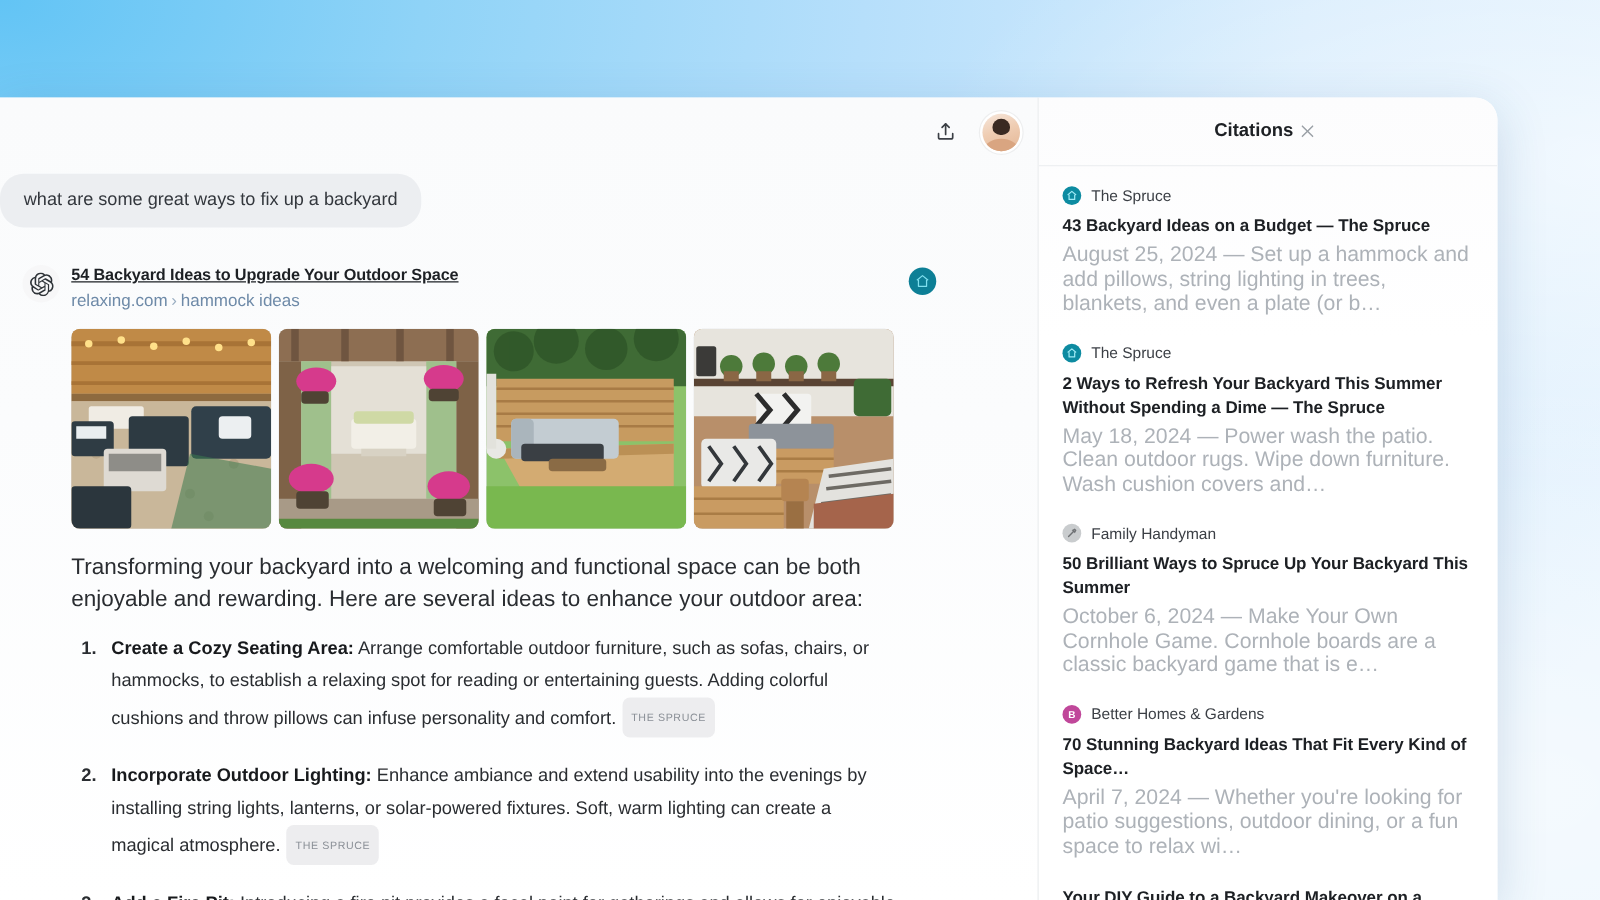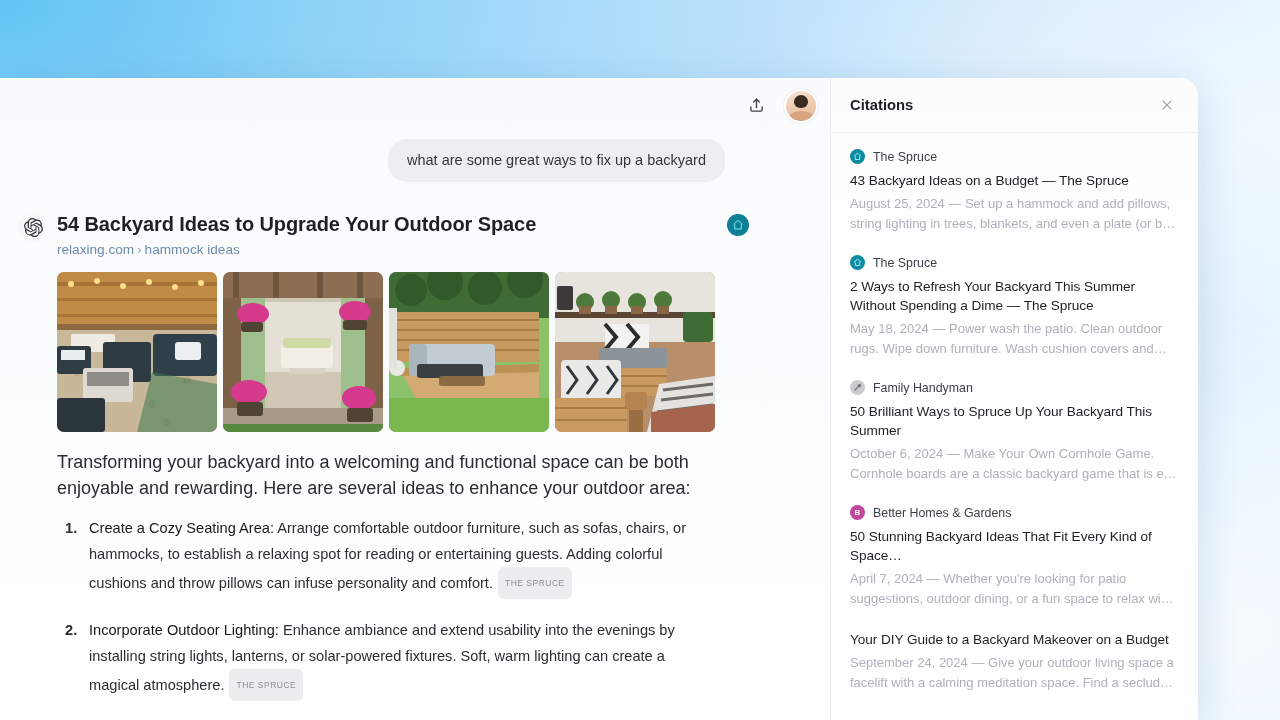--- a/index.html
+++ b/index.html
@@ -65,21 +65,21 @@
     background:#3a2a22;
   }
   .avatar::after {
     content:""; position:absolute; left:50%; bottom:-6px;
     width:26px; height:16px; border-radius:50% 50% 0 0;
     transform: translateX(-50%);
     background:#d9a581;
   }
 
   
-  .user-row { display:flex; justify-content:flex-end; padding: 6px 105px 0 0; }
+  .user-row { display:flex; padding: 6px 105px 0 0; }
   .user-bubble {
     background: #eceef1;
     color: #33373d;
     font-size: 14.5px;
     line-height: 1.45;
     padding: 11px 19px;
     border-radius: 19px;
     max-width: 430px;
   }
 
@@ -89,23 +89,24 @@
     width: 30px; height: 30px; margin: 0 9px 0 18px;
     flex: 0 0 30px;
     border-radius: 50%;
     background: #f7f7f8;
     display:flex; align-items:center; justify-content:center;
     color:#2e3338;
   }
   .assistant-body { width: 700px; position: relative; }
 
   .result-title {
-    font-size: 20px; font-weight: 700; color: #1d2024;
+    font-size: 13px; font-weight: 700; color: #1d2024;
     letter-spacing: -0.1px;
     line-height: 1.25;
+    text-decoration: underline;
   }
   .result-url {
     margin-top: 5px;
     font-size: 13.6px; color: #6e8aa8;
   }
   .result-url .sep { color:#9aaec2; margin: 0 3px; }
   .favicon-badge {
     position:absolute; right: 8px; top: 2px;
     width: 22px; height: 22px; border-radius: 50%;
     background: #0d7f96;
@@ -139,21 +140,21 @@
     position: relative;
     padding-left: 32px;
     margin-bottom: 18px;
     font-size: 14.6px; line-height: 26px; color: #2a2d31;
   }
   ol.ideas > li::before {
     content: counter(idea) ".";
     position: absolute; left: 8px; top: 0;
     font-weight: 700; color: #2a2d31;
   }
-  ol.ideas b { font-weight: 400; color: #17191c; }
+  ol.ideas b { font-weight: 700; color: #17191c; }
   .cite-chip {
     display: inline-block;
     font-size: 8.5px; letter-spacing: 0.5px;
     color: #8a8f96;
     background: #ededef;
     border-radius: 6px;
     padding: 3px 7px;
     vertical-align: 2px;
     margin-left: 5px;
     white-space: nowrap;
@@ -162,43 +163,43 @@
   
   .cit-pane {
     width: 368px; height: 100%;
     border-left: 1px solid #eceef0;
     background: linear-gradient(180deg,#fcfcfd 0%, #ffffff 30%);
     position: relative;
     overflow: hidden;
   }
   .cit-header {
     height: 55px;
-    display:flex; align-items:center; justify-content: space-between;
+    display:flex; align-items:center; justify-content: center;
     padding: 0 20px 0 19px;
     border-bottom: 1px solid #eef0f2;
   }
   .cit-title { font-size: 14.8px; font-weight: 700; color: #1d2024; }
   .cit-close { color:#9aa0a6; width:22px; height:22px; display:flex; align-items:center; justify-content:center;}
   .cit-list { padding: 16px 19px 0 19px; }
   .cit-item { margin-bottom: 22px; }
   .cit-src { display:flex; align-items:center; gap: 8px; margin-bottom: 7px; }
   .src-dot {
     width: 15px; height: 15px; border-radius: 50%;
     display:flex; align-items:center; justify-content:center;
     flex: 0 0 15px;
     font-size: 8px; font-weight: 700; color:#fff;
   }
   .src-name { font-size: 12.4px; color: #3b3f45; }
   .cit-headline {
-    font-size: 13.6px; font-weight: 400; color: #1d2024;
+    font-size: 13.6px; font-weight: 700; color: #1d2024;
     line-height: 19px; margin-bottom: 4px;
     letter-spacing: -0.05px;
   }
   .cit-snippet {
-    font-size: 13px; color: #adb2b8; line-height: 19.5px;
+    font-size: 17px; color: #adb2b8; line-height: 19.5px;
   }
   
   .cit-fade {
     position:absolute; left:0; right:0; bottom:0; height:0;
   }
 </style>
 </head>
 <body>
 
 <div class="bg-glow"></div>
@@ -465,21 +466,21 @@
         </div>
         <div class="cit-headline">50 Brilliant Ways to Spruce Up Your Backyard This Summer</div>
         <div class="cit-snippet">October 6, 2024 — Make Your Own Cornhole Game. Cornhole boards are a classic backyard game that is e…</div>
       </div>
 
       <div class="cit-item">
         <div class="cit-src">
           <div class="src-dot" style="background:#c0479a">B</div>
           <span class="src-name">Better Homes &amp; Gardens</span>
         </div>
-        <div class="cit-headline">50 Stunning Backyard Ideas That Fit Every Kind of Space…</div>
+        <div class="cit-headline">70 Stunning Backyard Ideas That Fit Every Kind of Space…</div>
         <div class="cit-snippet">April 7, 2024 — Whether you're looking for patio suggestions, outdoor dining, or a fun space to relax wi…</div>
       </div>
 
       <div class="cit-item">
         <div class="cit-headline">Your DIY Guide to a Backyard Makeover on a Budget</div>
         <div class="cit-snippet">September 24, 2024 — Give your outdoor living space a facelift with a calming meditation space. Find a seclud…</div>
       </div>
 
     </div>
     <div class="cit-fade"></div>

